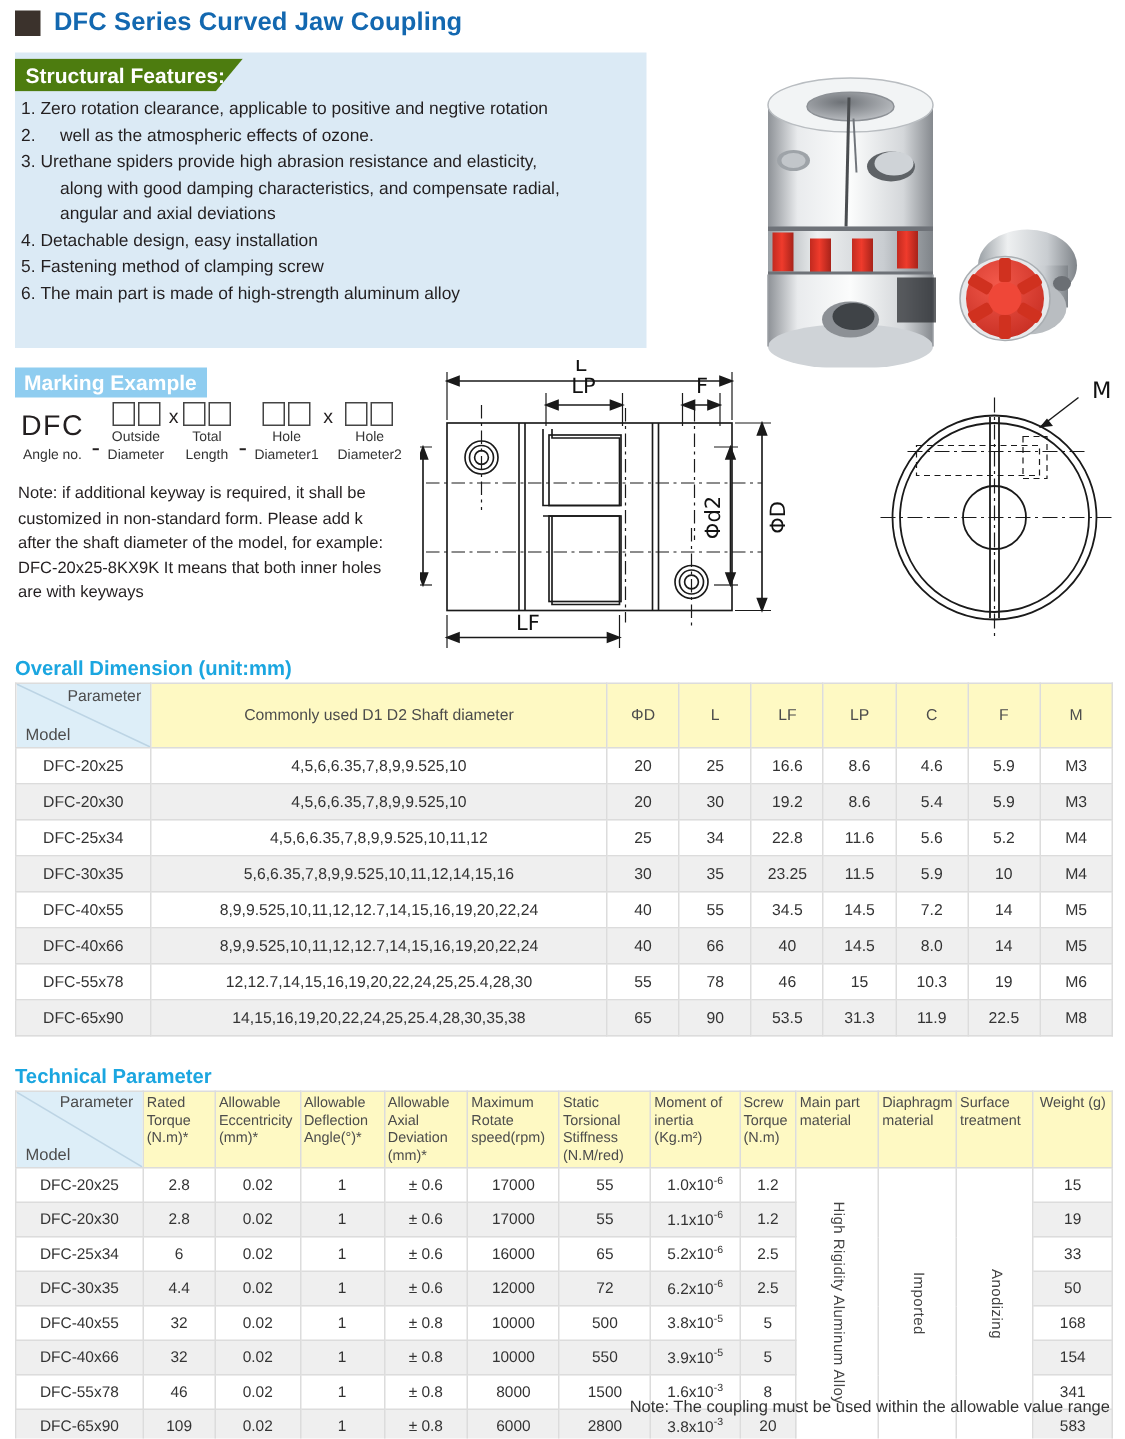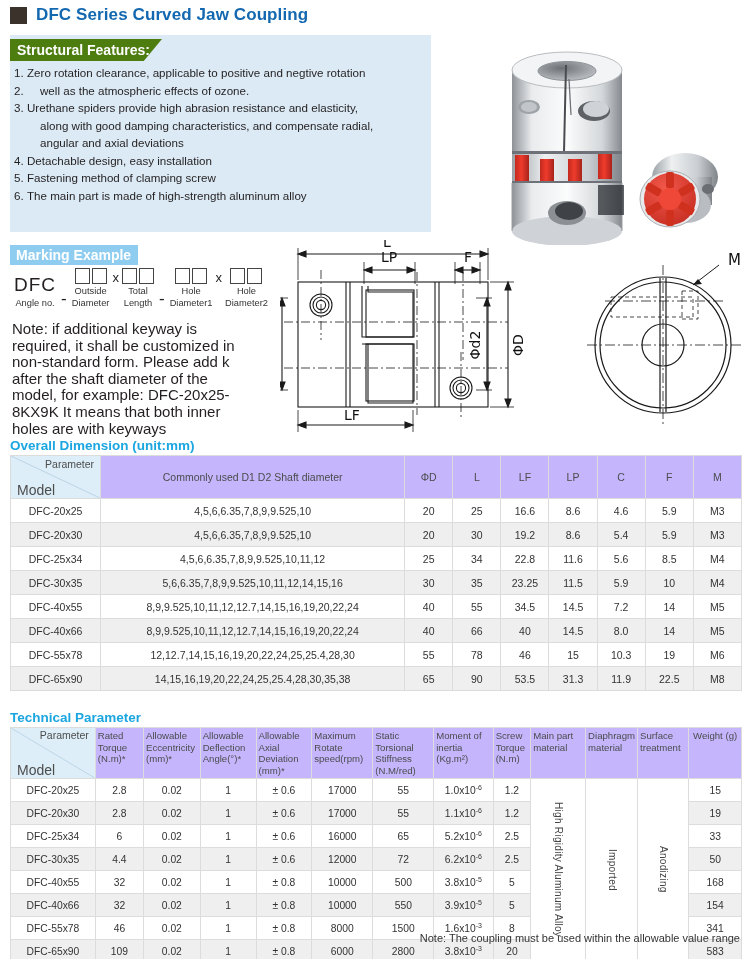--- a/index.html
+++ b/index.html
@@ -31,35 +31,35 @@
   .mark-banner{position:absolute;left:10px;top:245px;width:128px;height:20px;background:#8fcdf0;
       color:#fff;font-size:14px;font-weight:bold;display:flex;align-items:center;padding-left:6px;box-sizing:border-box;}
   .mark-code{position:absolute;left:14px;top:268px;display:flex;align-items:flex-end;font-size:17px;}
   .mark-code .dfc{font-size:19px;letter-spacing:1px;}
   .mk-item{display:flex;flex-direction:column;align-items:center;}
   .mk-boxes{display:flex;gap:2px;}
   .mk-box{width:13px;height:14px;border:1.1px solid #444;}
   .mk-lbl{font-size:9.3px;line-height:11.5px;text-align:center;margin-top:2px;color:#333;}
   .mk-dash{font-size:17px;padding:0 5px;}
   .mk-x{font-size:13px;padding:0 3px;align-self:flex-start;margin-top:2px;}
-  .mark-note{position:absolute;left:12px;top:321px;width:245px;font-size:15px;line-height:16.6px;}
+  .mark-note{position:absolute;left:12px;top:321px;width:245px;font-size:11px;line-height:16.6px;}
 
   
   .sec-head{position:absolute;font-size:13.5px;font-weight:bold;color:#1ba6e0;}
 
   
   table{border-collapse:collapse;position:absolute;font-size:10.5px;color:#333;}
   table td,table th{border:1px solid #dcdcdc;text-align:center;font-weight:normal;}
-  thead td{background:#c4b5fd;color:#4c4c4c;line-height:12.5px;padding:2px 1px;vertical-align:middle;}
+  thead td{background:#fef9c3;color:#4c4c4c;line-height:12.5px;padding:2px 1px;vertical-align:middle;}
   tbody td{padding:3px 1px;}
   tbody tr:nth-child(even) td{background:#efefef;}
   tbody tr:nth-child(odd) td{background:#fff;}
   .corner{position:relative;background:#ddeef8 !important;padding:0 !important;height:42px;}
   .corner .p{position:absolute;right:6px;top:2px;font-size:10.5px;}
-  .corner .m{position:absolute;left:6px;bottom:2px;font-size:14px;}
+  .corner .m{position:absolute;left:6px;bottom:2px;font-size:11px;}
   .corner .diag{position:absolute;left:0;top:0;width:100%;height:100%;}
 
   
   #dimTable{left:10px;top:455px;width:732px;}
   #dimTable tbody td{height:17px;}
 
   
   #techTable{left:10px;top:727px;width:732px;}
   #techTable thead td{font-size:9.6px;line-height:11.5px;padding:2px 2px;text-align:left;vertical-align:top;}
   #techTable thead td.ctr{text-align:center;}
@@ -416,21 +416,21 @@
         <td>M3</td>
       </tr>
       <tr>
         <td>DFC-25x34</td>
         <td>4,5,6,6.35,7,8,9,9.525,10,11,12</td>
         <td>25</td>
         <td>34</td>
         <td>22.8</td>
         <td>11.6</td>
         <td>5.6</td>
-        <td>8.5</td>
+        <td>5.2</td>
         <td>M4</td>
       </tr>
       <tr>
         <td>DFC-30x35</td>
         <td>5,6,6.35,7,8,9,9.525,10,11,12,14,15,16</td>
         <td>30</td>
         <td>35</td>
         <td>23.25</td>
         <td>11.5</td>
         <td>5.9</td>

